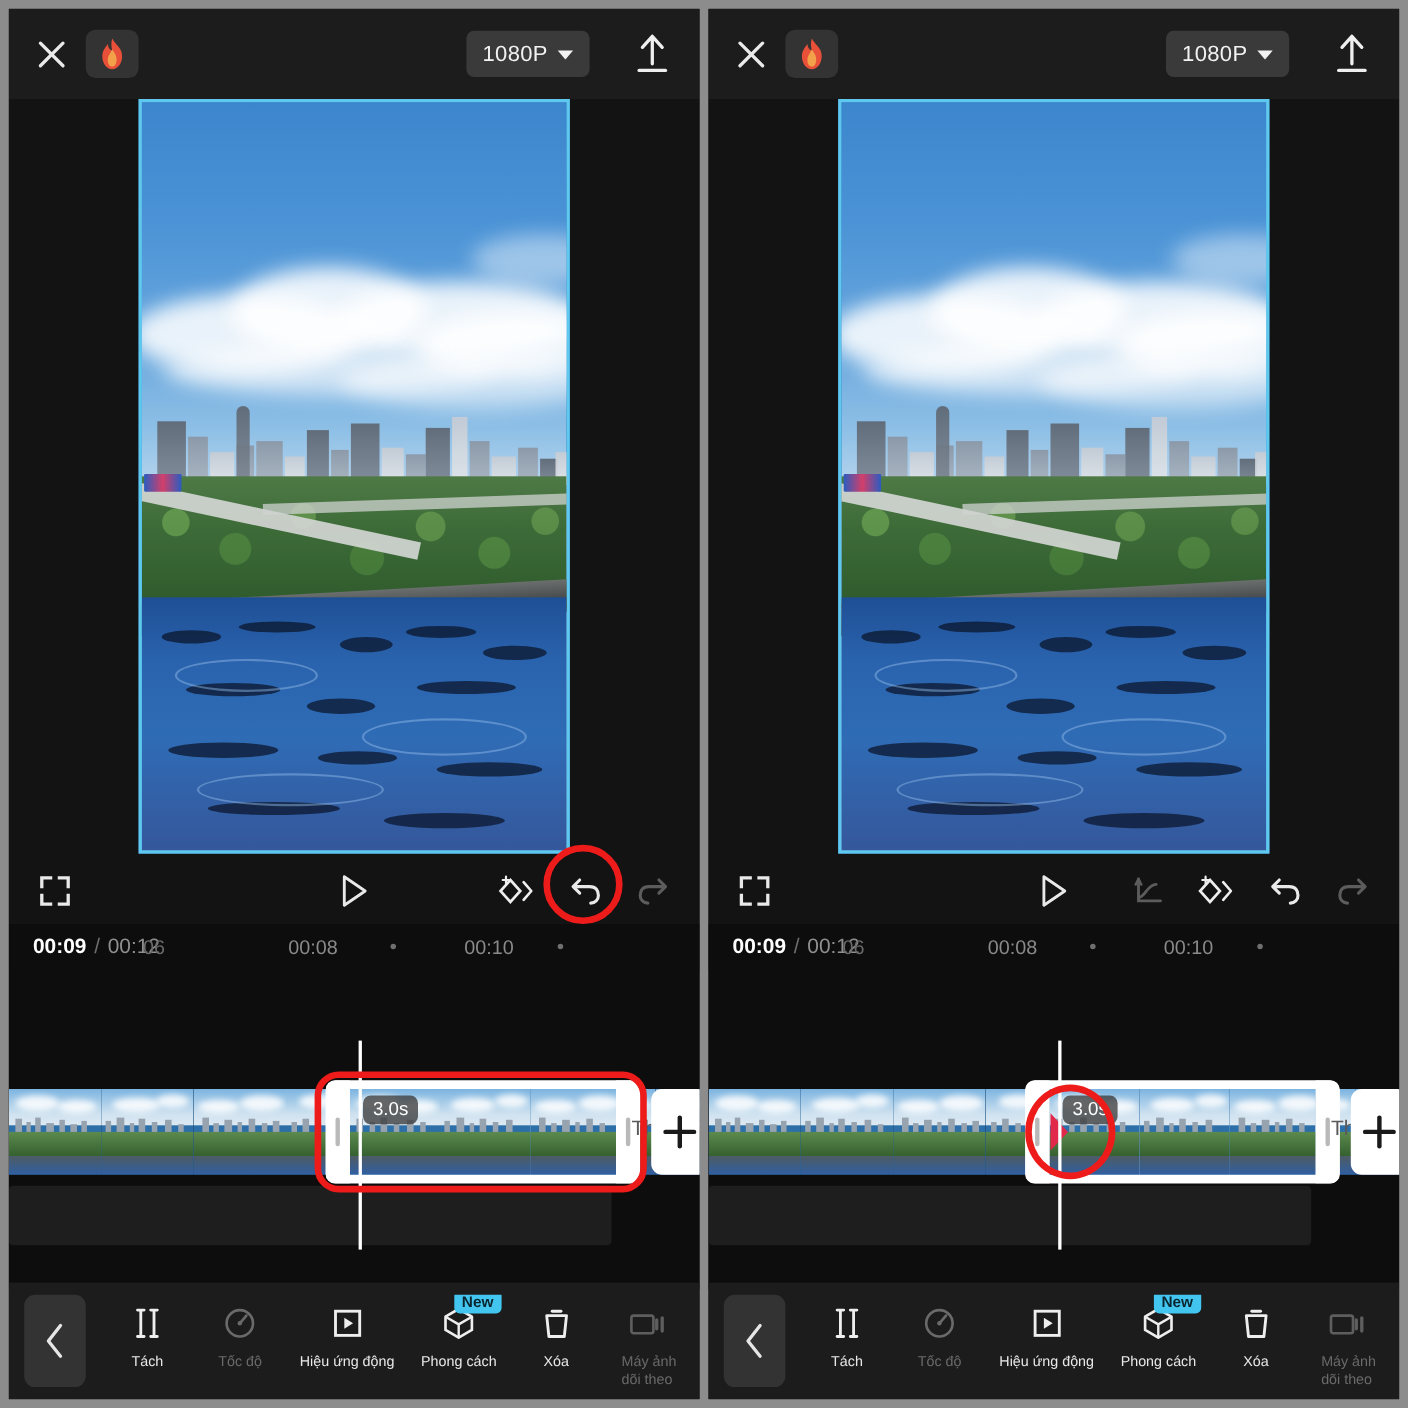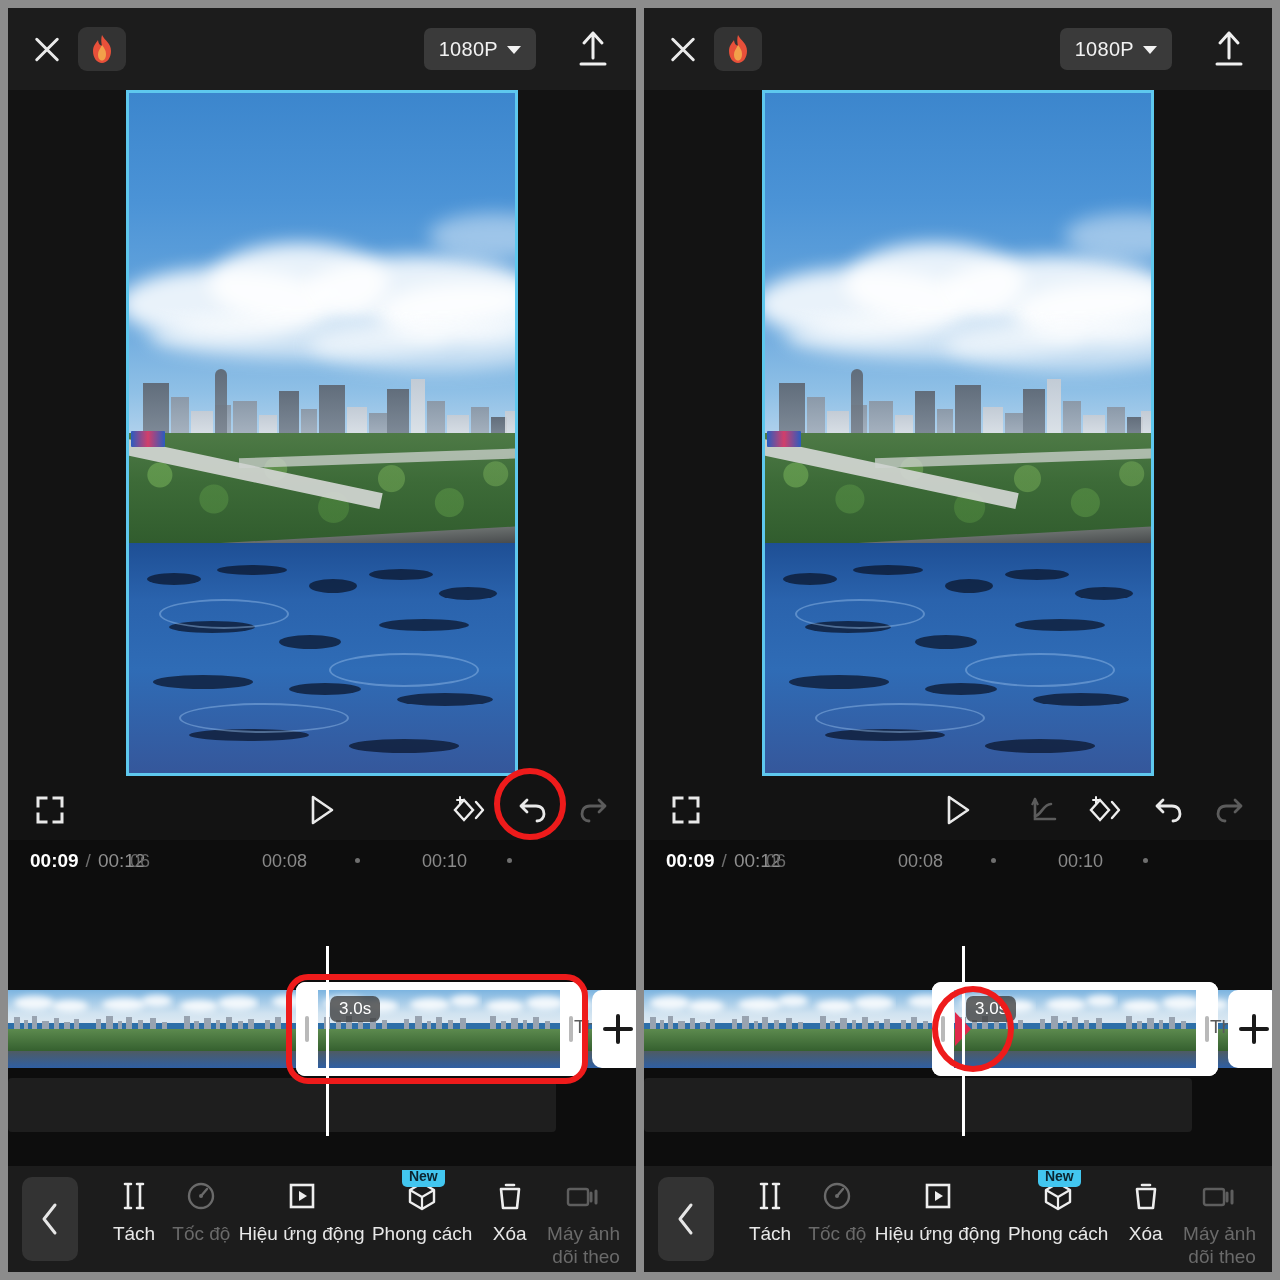--- a/index.html
+++ b/index.html
@@ -430,23 +430,23 @@
   }
   .tool {
     position: relative;
     display: flex;
     flex-direction: column;
     align-items: center;
     min-width: 60px;
     color: #e8e8e8;
   }
   .tool .tlabel {
-    font-size: 19px;
+    font-size: 13px;
     margin-top: 7px;
-    text-align: right;
+    text-align: left;
     line-height: 1.18;
     white-space: pre-line;
   }
   .tool.dim { color: #6a6a6a; }
   .tool .ticon { height: 40px; display: flex; align-items: center; }
   .badge-new {
     position: absolute;
     top: -10px; left: 30px;
     background: #42c6ef;
     color: #0b2530;

